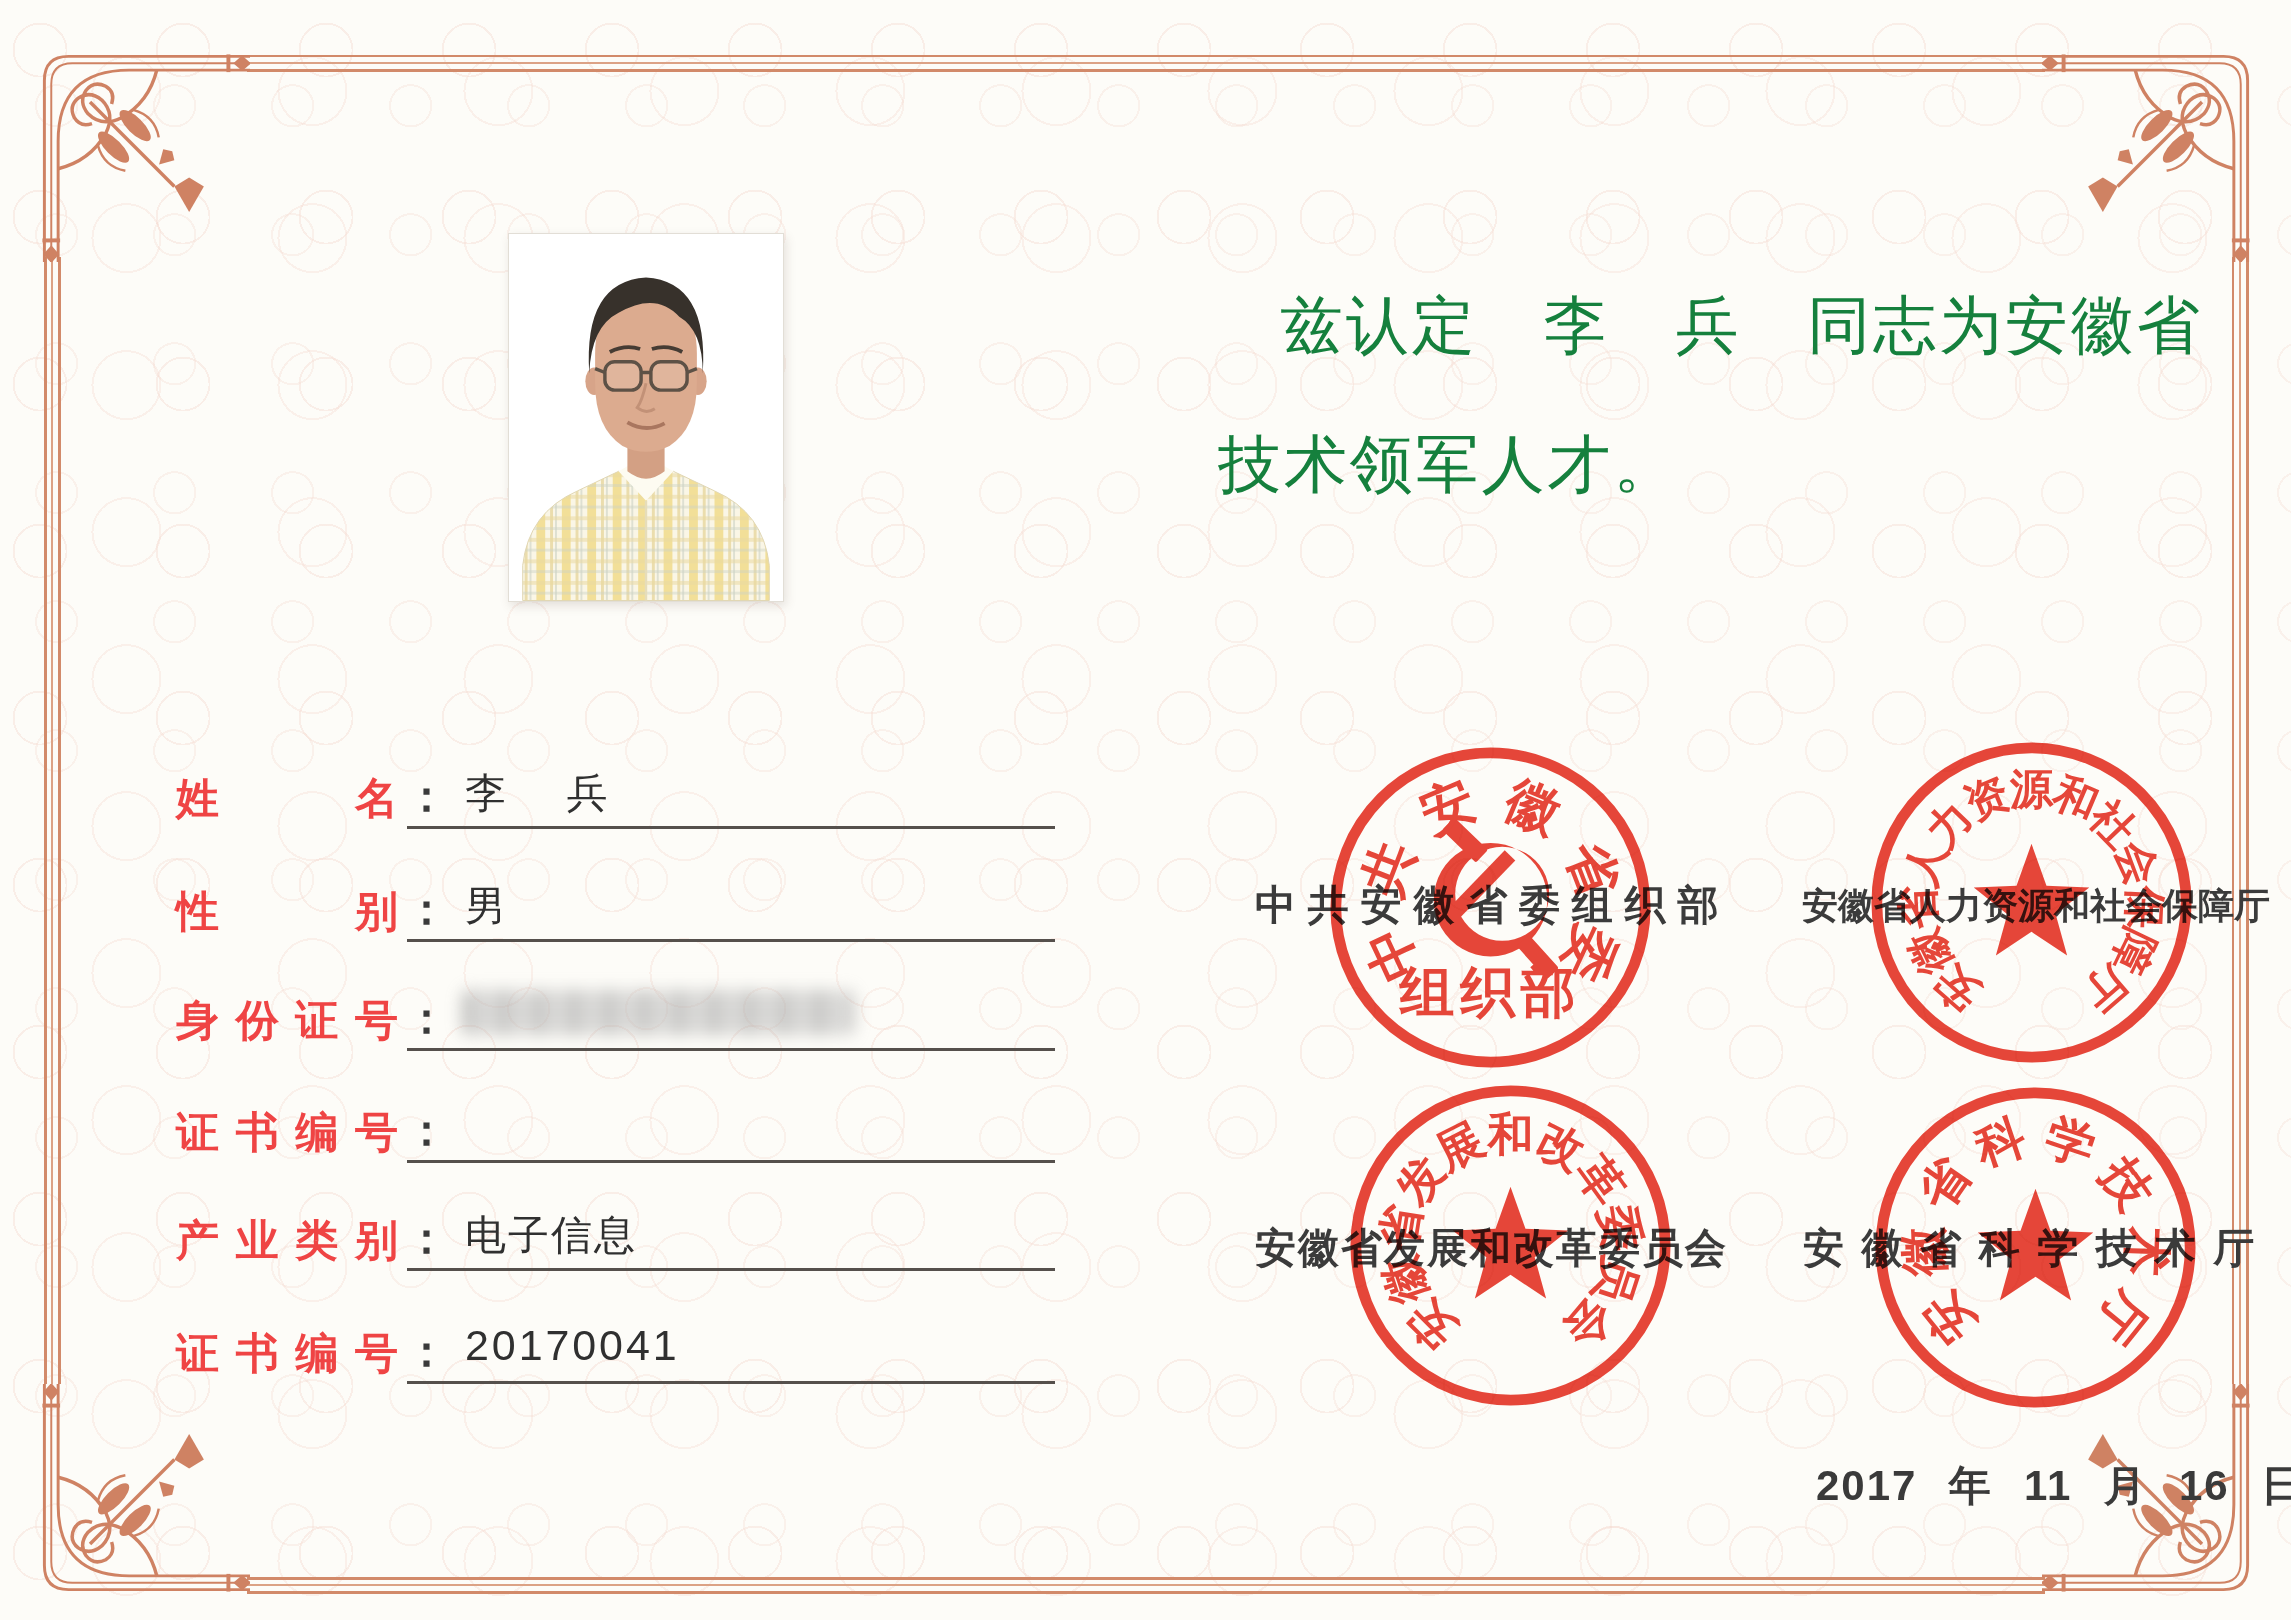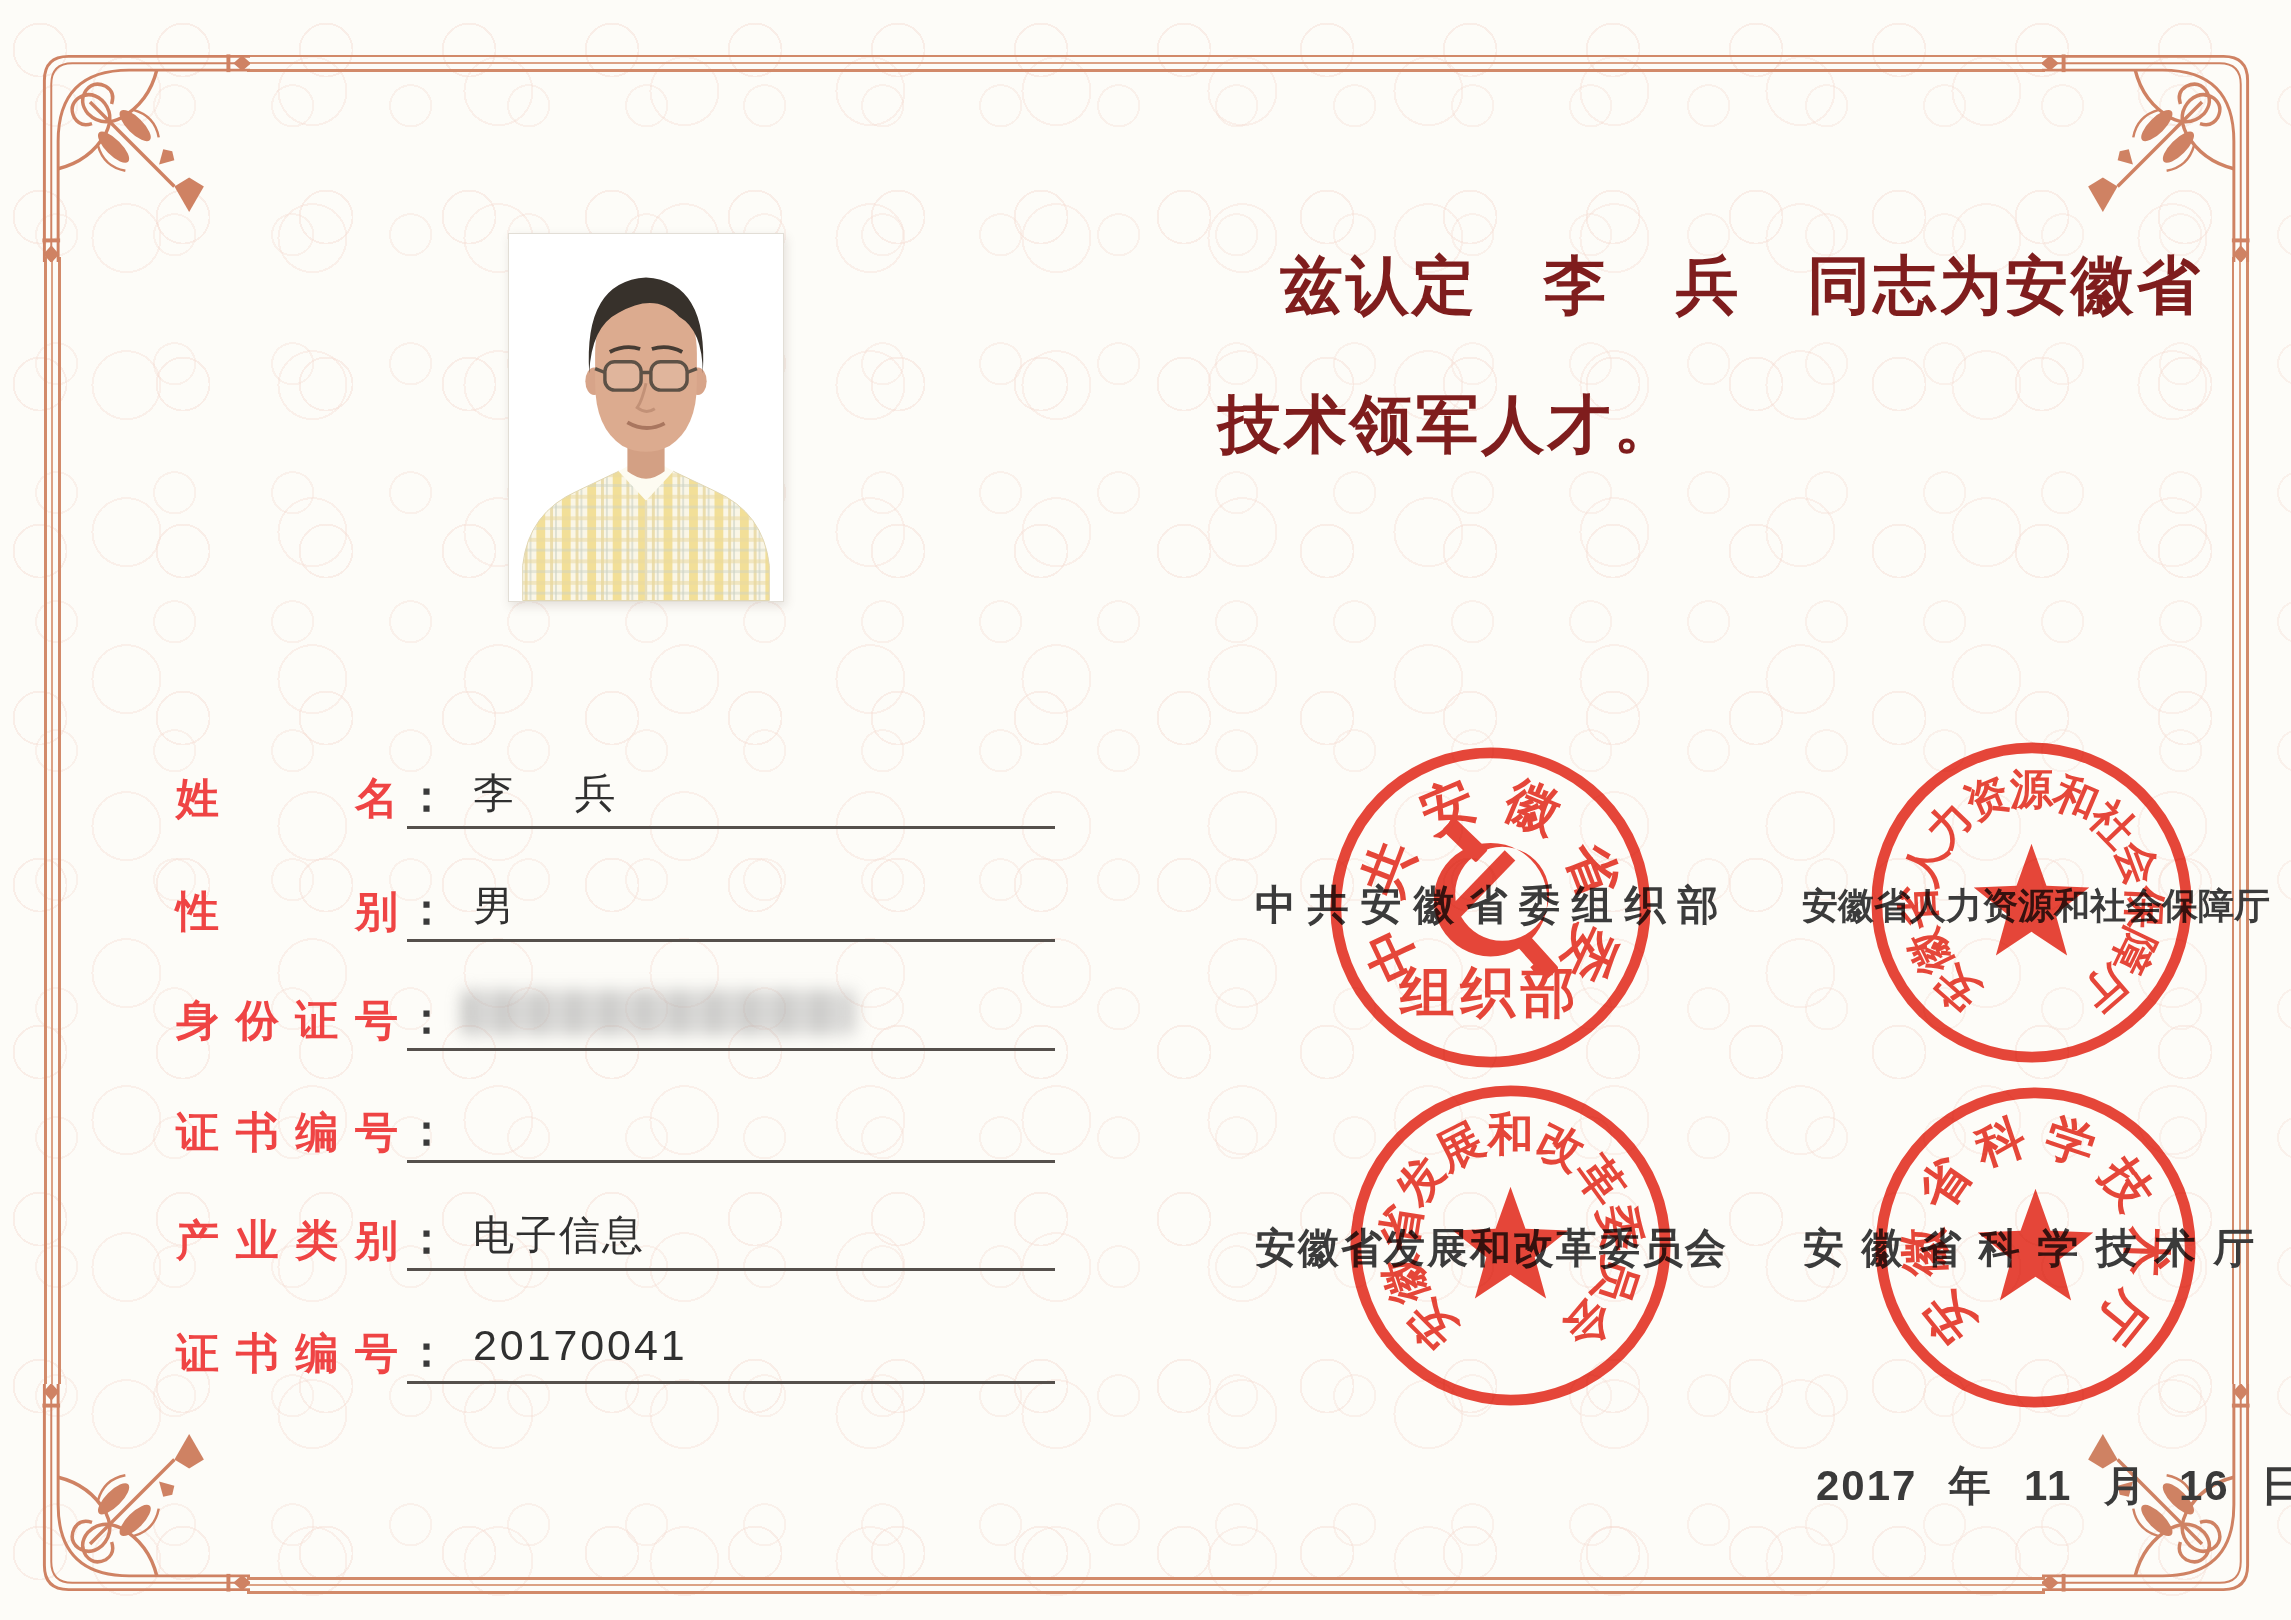--- a/index.html
+++ b/index.html
@@ -43,35 +43,35 @@
   .corner.br{left:2042px;top:1384px;transform:scale(-1,-1);}
   
   .photo{
     position:absolute;left:508px;top:233px;width:274px;height:367px;
     background:#fff;border:1px solid #e2ded6;
     box-shadow:2px 3.9px 9.8px rgba(90,70,60,.15);
   }
   .photo svg{display:block;width:100%;height:100%;}
   
   .stline{
-    position:absolute;color:#7f1d1d;font-size:63px;font-weight:700;
-    letter-spacing:2.9px;white-space:nowrap;
+    position:absolute;color:#15803d;font-size:63px;font-weight:400;
+    letter-spacing:2.9px;white-space:nowrap;margin-top:40px;
   }
   .st1{left:1280px;top:243px;}
   .st2{left:1218px;top:382px;}
   .st3{left:1280px;top:514px;}
   
   .frow{position:absolute;left:176px;width:879px;height:59px;}
   .flabel{
     position:absolute;left:0;top:0;width:222px;
     font-size:43px;font-weight:600;color:#ef4444;
     text-align:justify;text-align-last:justify;
   }
   .fcolon{position:absolute;left:229px;top:-2px;font-size:43px;font-weight:600;color:#3a3a3a;}
-  .fvalue{position:absolute;left:289px;top:-3.9px;font-size:41px;color:#303030;white-space:nowrap;letter-spacing:2px;margin-left:8px;}
+  .fvalue{position:absolute;left:289px;top:-3.9px;font-size:41px;color:#303030;white-space:nowrap;letter-spacing:2px;}
   .frow.r1 .fvalue{letter-spacing:9.8px;}
   .frow.r4 .fvalue{font-size:39px;letter-spacing:1px;}
   .frow.r6 .fvalue{font-size:43px;letter-spacing:2.9px;}
   .funder{position:absolute;left:231px;right:0;bottom:0;height:2.9px;background:#55504c;}
   .id-blur{
     position:absolute;left:286px;top:-2px;width:392px;height:45px;
     background:repeating-linear-gradient(90deg,
       #8a8a8a 0 10.8px,#cfcfcf 10.8px 18.6px,#9b9b9b 18.6px 26.5px,#d8d8d8 26.5px 35px);
     filter:blur(7.8px);opacity:.55;border-radius:7.8px;
   }

